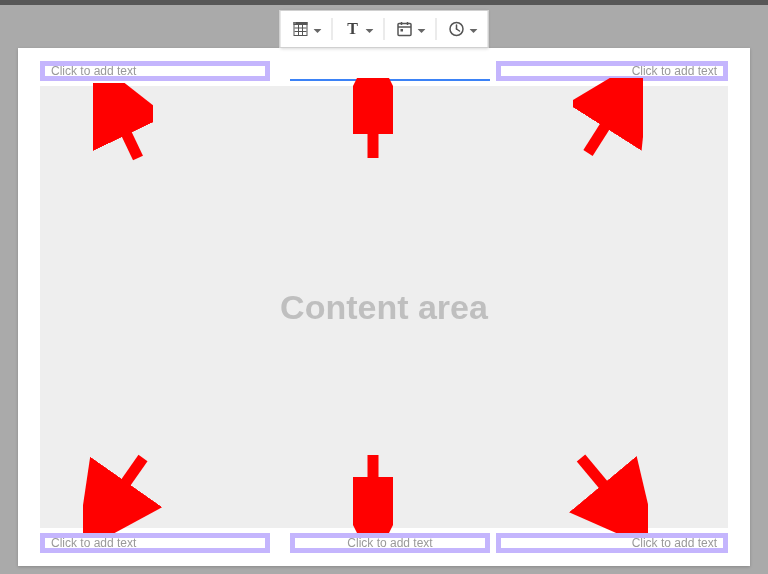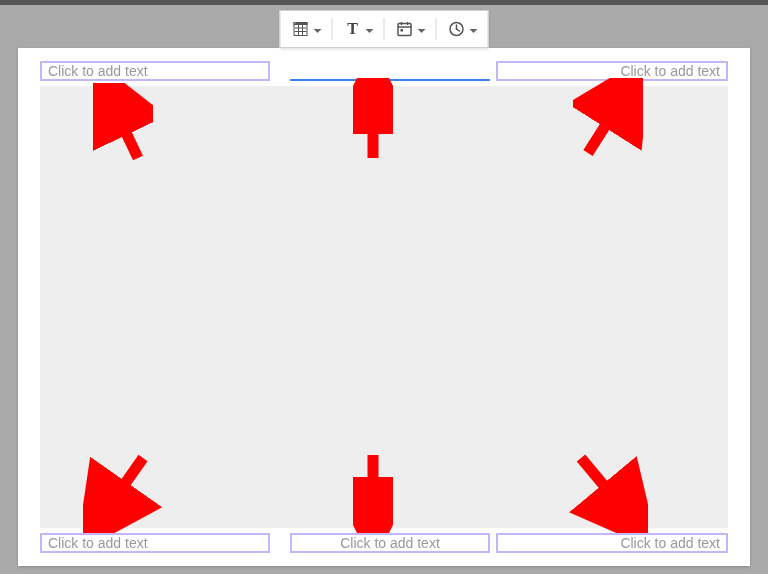--- a/index.html
+++ b/index.html
@@ -83,23 +83,23 @@
       background-image:
         linear-gradient(to right, #eee 1px, transparent 1px),
         linear-gradient(to bottom, #eee 18px, #fff 1px);
       background-size: 70px 18px;
       border: 1px solid #eee;
     }
 
     .header-box, .footer-box {
       position: absolute;
       height: 20px;
-      border: 2px solid #c4b5fd;
+      border: 5px solid #c4b5fd;
       background: #fff;
-      font-size: 14px;
+      font-size: 12px;
       color: #999;
       display: flex;
       align-items: center;
       padding: 0 6px;
       cursor: text;
       min-width: 0;
     }
 
     .header-row { top: 13px; }
     .footer-row { bottom: 13px; }
@@ -232,20 +232,21 @@
   <div class="footer-box footer-row col-left">
     <span>Click to add text</span>
   </div>
   <div class="footer-box footer-row col-center txt-center">
     <span>Click to add text</span>
   </div>
   <div class="footer-box footer-row col-right txt-right">
     <span>Click to add text</span>
   </div>
 
+  <div class="content-label">Content area</div>
 
   <svg class="arrow" style="left:75px; top:35px;" width="60" height="85">
     <defs>
         <marker id="ah1" markerWidth="8" markerHeight="8" refX="4" refY="4" orient="auto">
           <path d="M0,0 L8,4 L0,8 Z" fill="#ff0000"></path>
         </marker>
       </defs>
     <line x1="45" y1="75" x2="15" y2="12" stroke="#ff0000" stroke-width="11" marker-end="url(#ah1)"></line>
   </svg>
 

